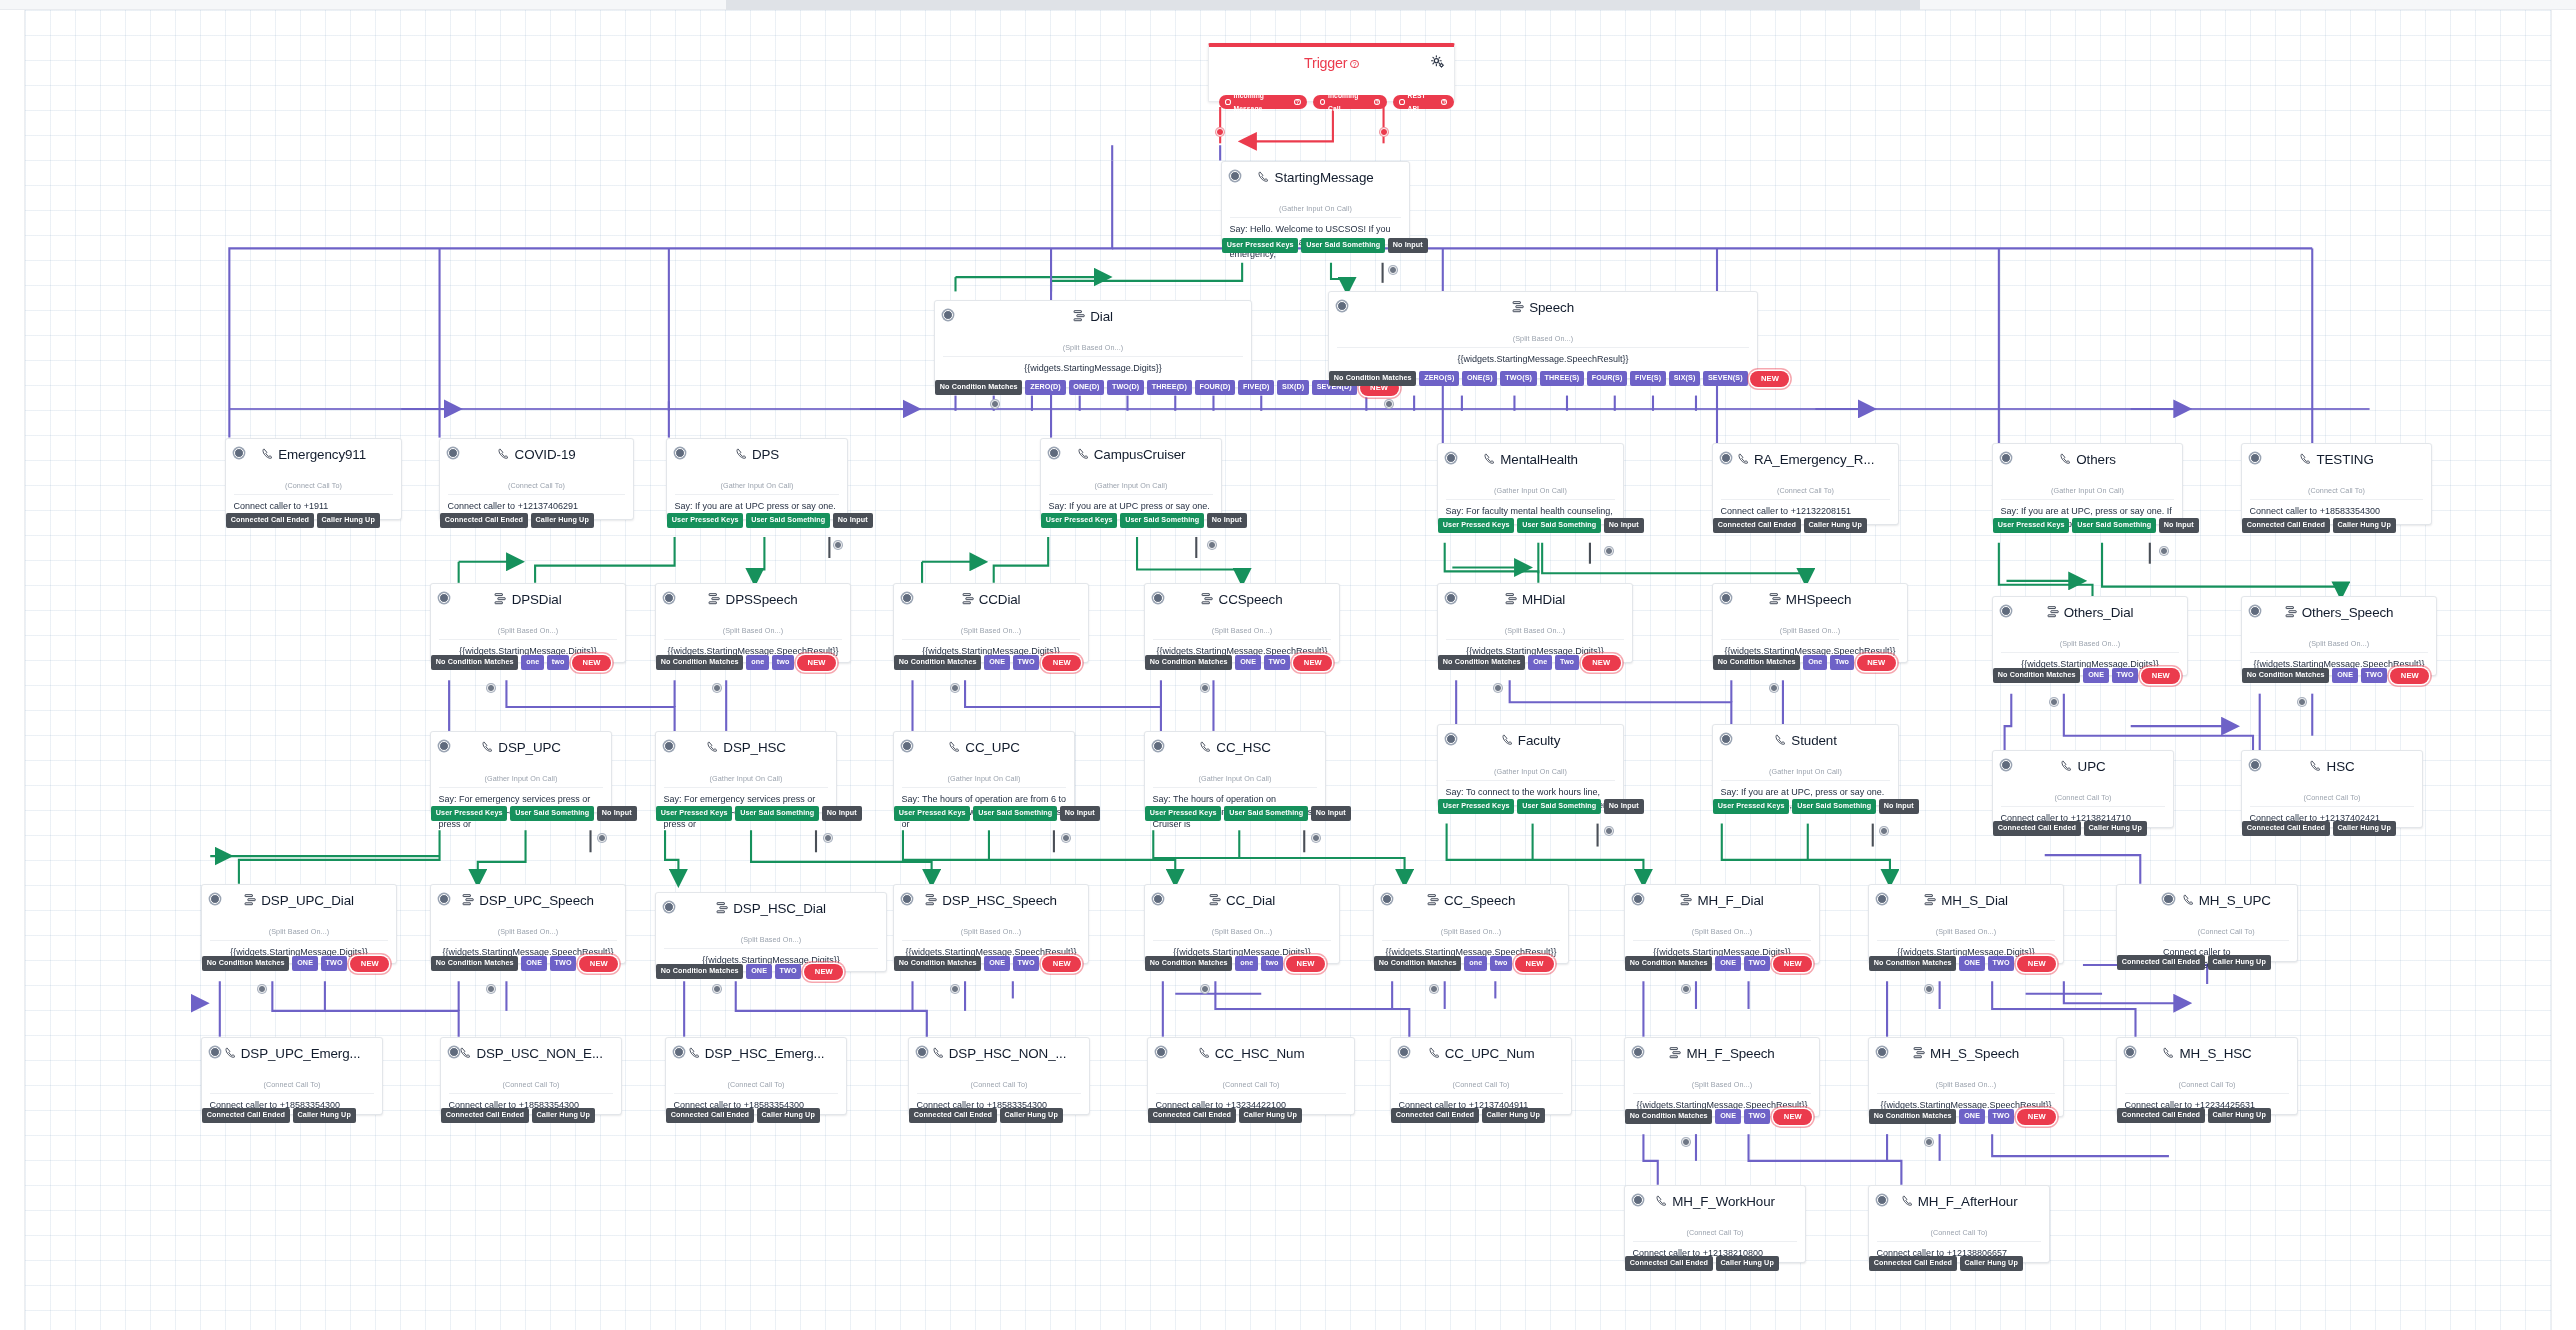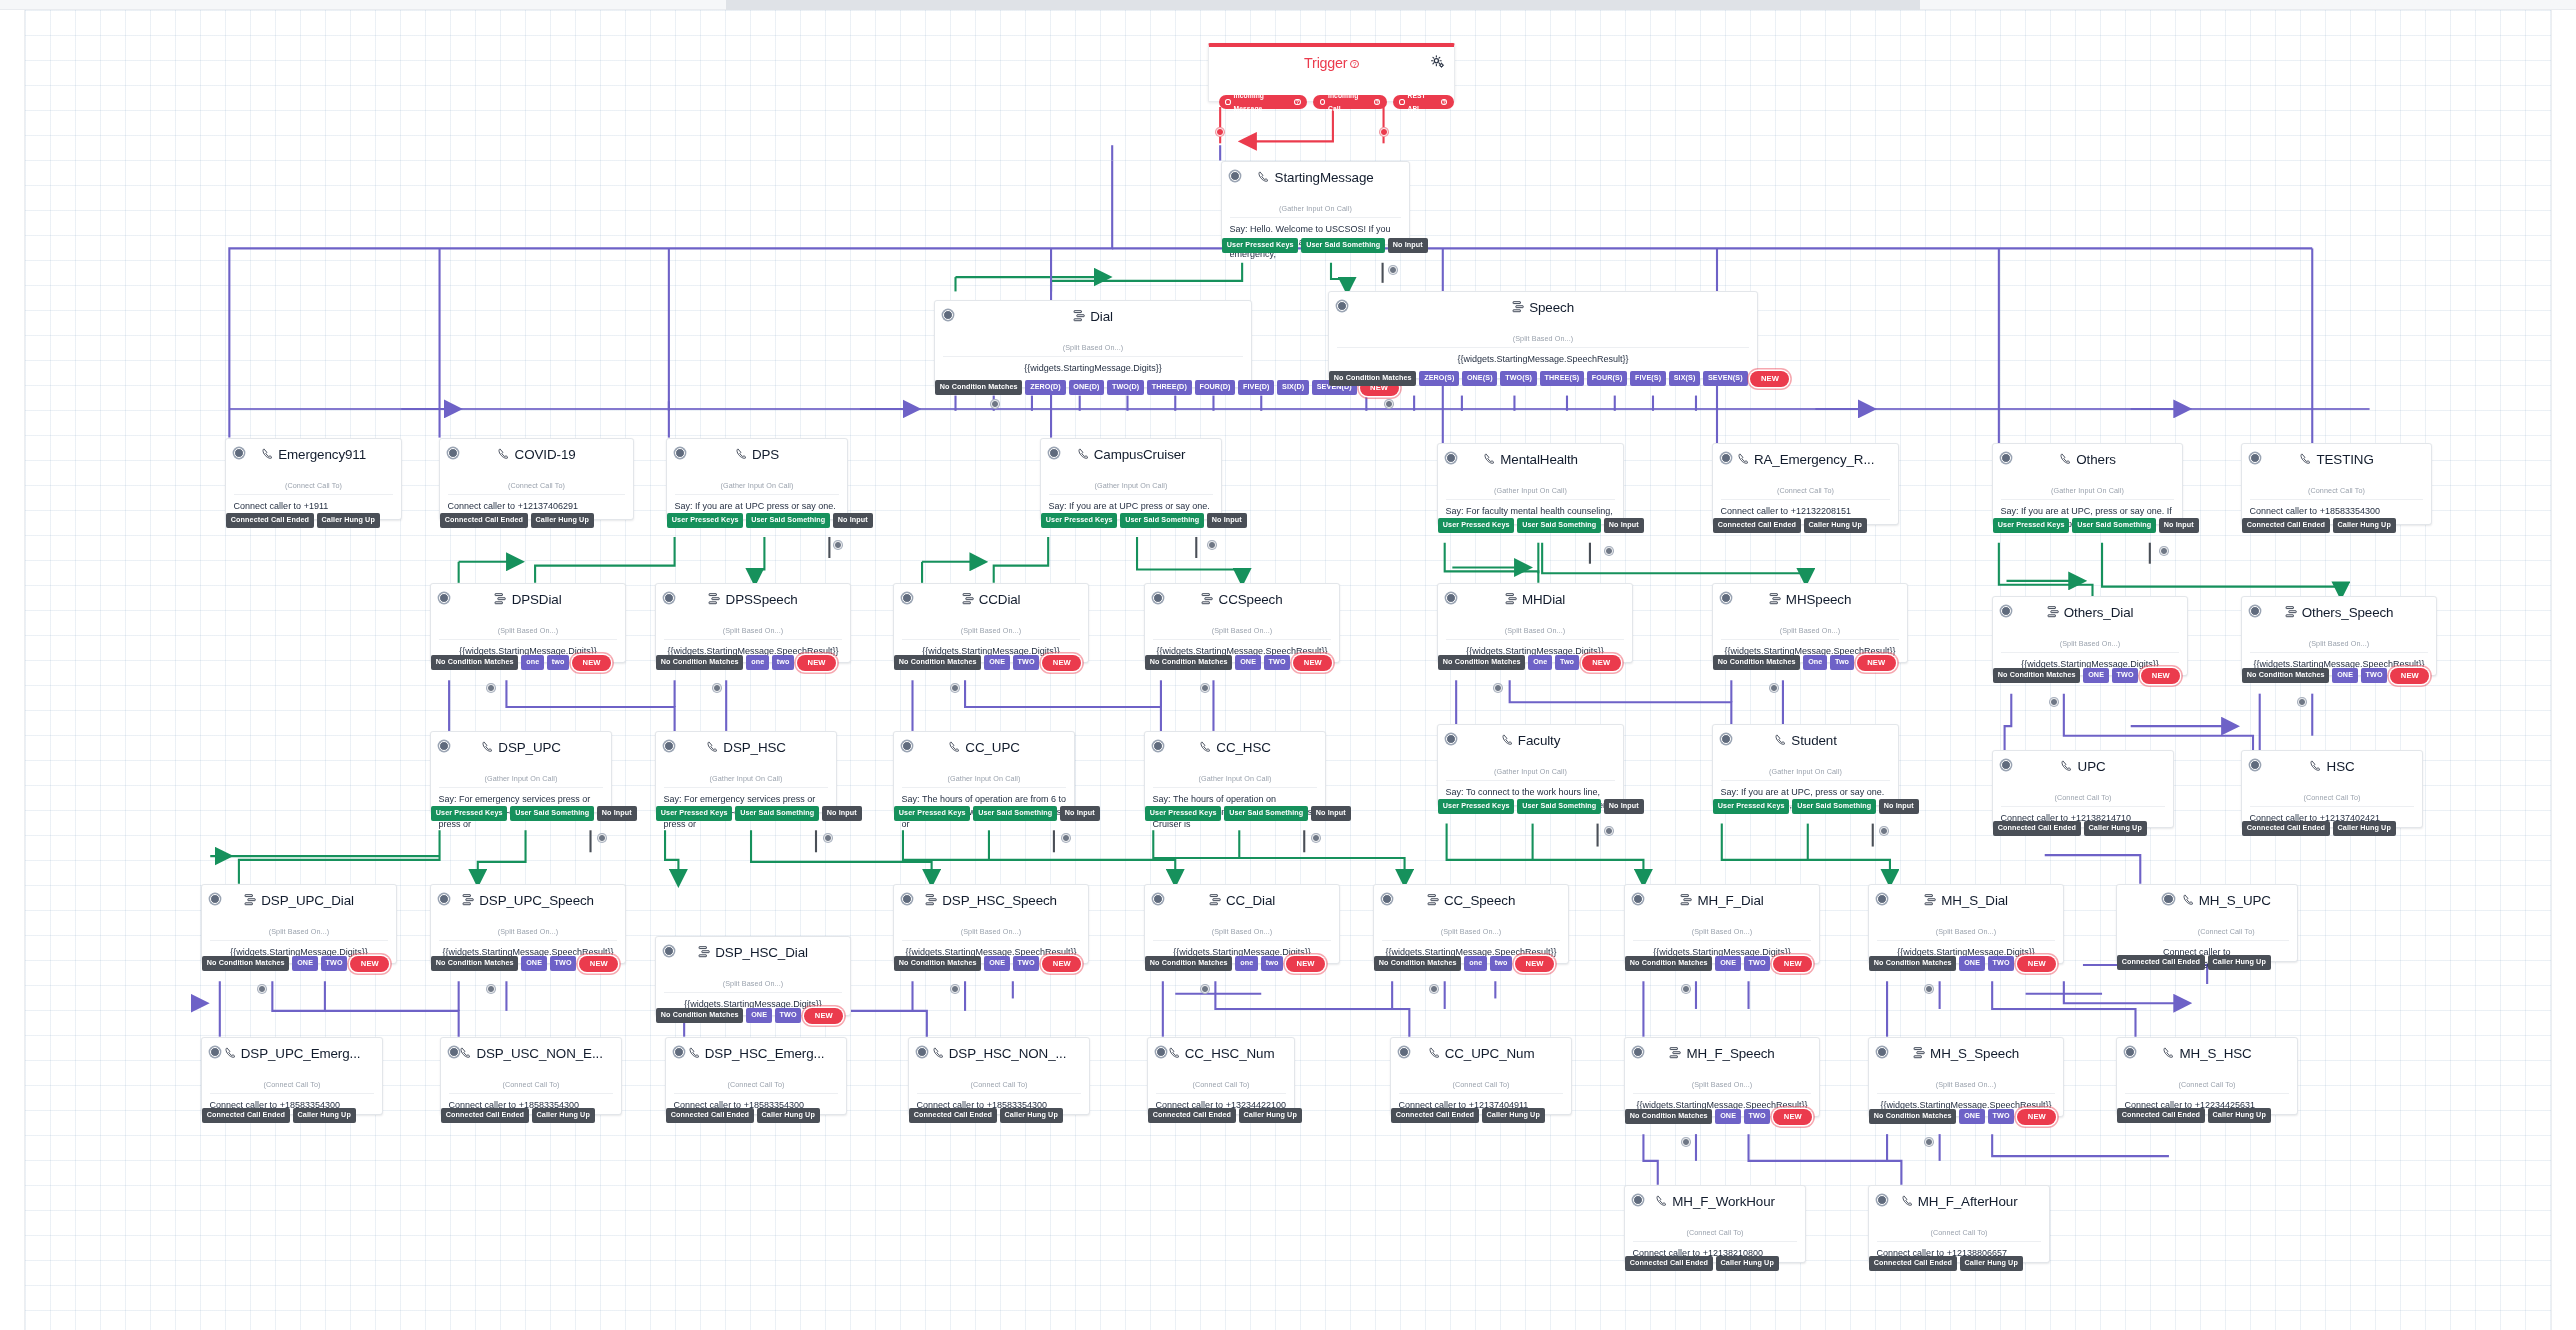--- a/index.html
+++ b/index.html
@@ -1119,21 +1119,21 @@
           </span>
           <span class="port purple">
             <span>TWO</span>
           </span>
           <span class="port red">
             <span>NEW</span>
           </span>
         </div>
       </div>
       <div class="edge-dot" style="left: 487px; top: 985px;"></div>
-      <div class="node" style="left: 655px; top: 936px; width: 196px; height: 80px;">
+      <div class="node" style="left: 655px; top: 892px; width: 232px; height: 80px;">
         <div class="node-head">
           <span class="node-dot"></span>
           <span class="node-title"><svg class="type-icon" viewBox="0 0 24 24">
               <rect x="2" y="3" width="13" height="3.4" rx="0.6" fill="none" stroke="#2b3444" stroke-width="1.6"></rect>
               <rect x="7" y="10.3" width="13" height="3.4" rx="0.6" fill="none" stroke="#2b3444" stroke-width="1.6"></rect>
               <rect x="2" y="17.6" width="13" height="3.4" rx="0.6" fill="none" stroke="#2b3444" stroke-width="1.6"></rect>
             </svg><span>DSP_HSC_Dial</span></span>
         </div>
         <div class="node-sub">(Split Based On...)</div>
         <div class="node-body center">{{widgets.StartingMessage.Digits}}</div>
@@ -1371,21 +1371,21 @@
         <div class="node-body">Connect caller to +18583354300</div>
         <div class="node-ports">
           <span class="port dark">
             <span>Connected Call Ended</span>
           </span>
           <span class="port dark">
             <span>Caller Hung Up</span>
           </span>
         </div>
       </div>
-      <div class="node" style="left: 1147px; top: 1037px; width: 148px; height: 78px;">
+      <div class="node" style="left: 1147px; top: 1037px; width: 208px; height: 78px;">
         <div class="node-head">
           <span class="node-dot"></span>
           <span class="node-title"><svg class="type-icon" viewBox="0 0 24 24">
               <path d="M5.2 3.4c-.9.7-1.6 1.7-1.6 2.9 0 5.8 6.4 12.9 12.5 13.9 1.5.2 2.7-.5 3.5-1.5l-3.4-3.1-2.2 1.6c-1.9-1-4.4-3.6-5.3-5.6l1.8-2.1L5.2 3.4z" fill="none" stroke="#2b3444" stroke-width="1.5" stroke-linejoin="round"></path>
             </svg><span>CC_HSC_Num</span></span>
         </div>
         <div class="node-sub">(Connect Call To)</div>
         <div class="node-body">Connect caller to +13234422100</div>
         <div class="node-ports">
           <span class="port dark">

